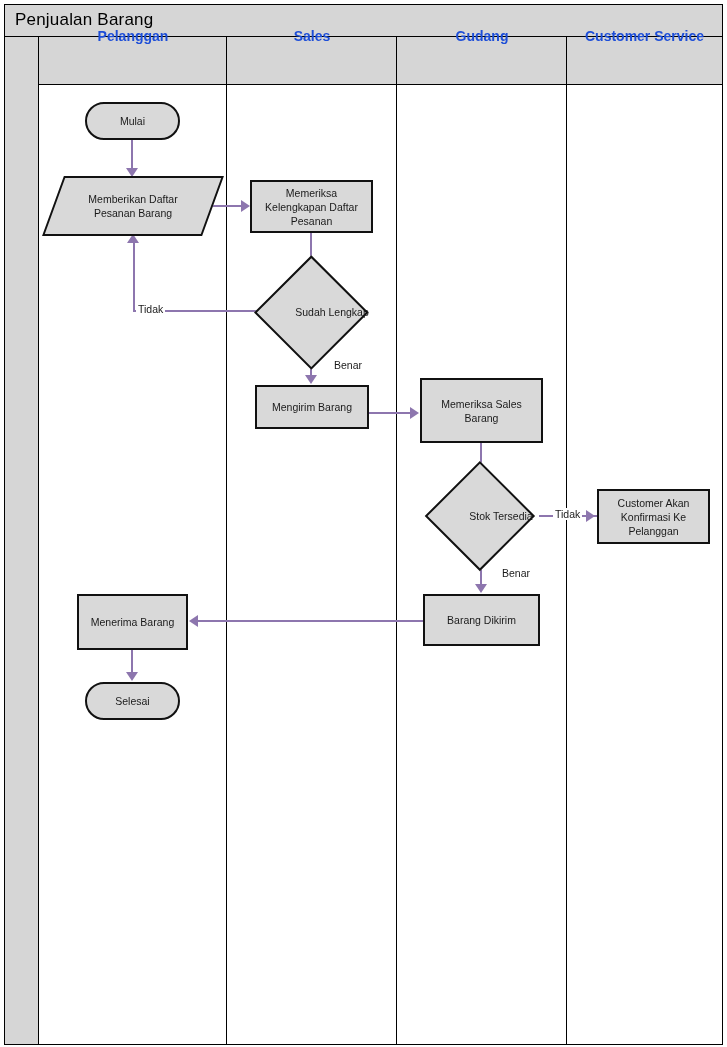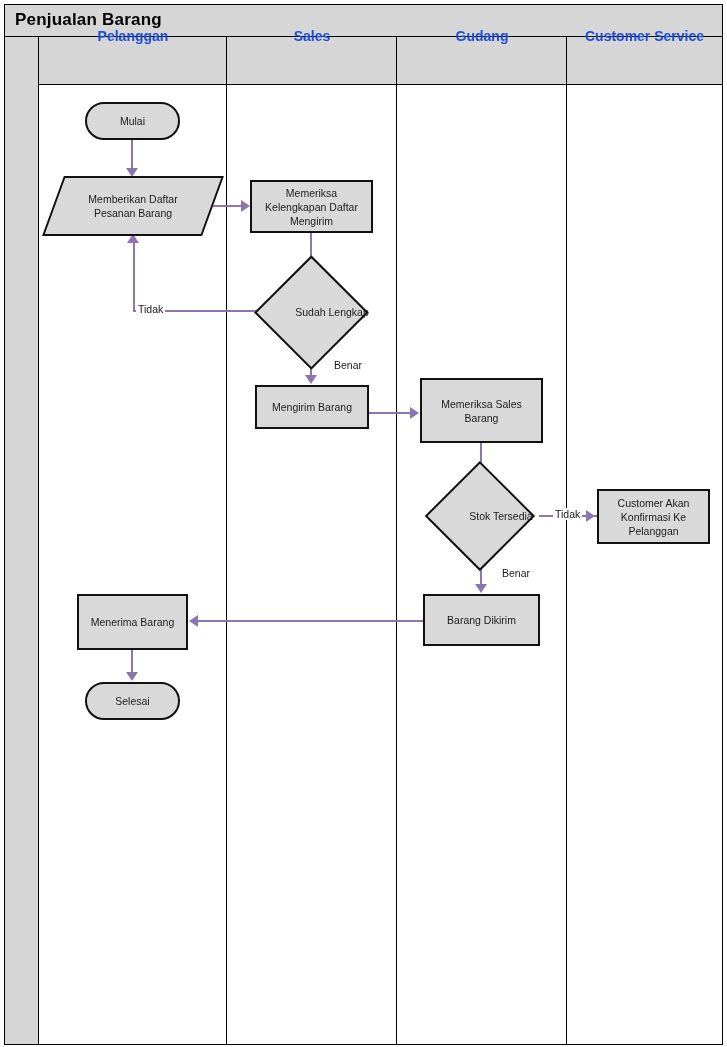--- a/index.html
+++ b/index.html
@@ -41,21 +41,21 @@
     height: 32px;
     background: #d6d6d6;
     border-bottom: 1px solid #000000;
     box-sizing: border-box;
   }
   .title-text {
     position: absolute;
     left: 10px;
     top: 5px;
     font-size: 17px;
-    font-weight: bold;
+    font-weight: normal;
     color: #000000;
     letter-spacing: 0.2px;
     white-space: nowrap;
   }
 
   
   .spine {
     position: absolute;
     left: 5px;
     top: 37px;
@@ -282,21 +282,21 @@
 
   <div class="node process" style="left:77px; top:594px; width:111px; height:56px;text-align:right;">
     <span>Menerima Barang</span>
   </div>
 
   <div class="node terminator" style="left:85px; top:682px; width:95px; height:38px;">
     <span>Selesai</span>
   </div>
 
   <div class="node process" style="left:250px; top:180px; width:123px; height:53px;">
-    <span style="max-width:118px;">Memeriksa Kelengkapan Daftar Mengirim</span>
+    <span style="max-width:118px;">Memeriksa Kelengkapan Daftar Pesanan</span>
   </div>
 
   <div class="node decision" style="left:254px; top:255px; width:114px; height:114px;">
     <div class="dia-shape"></div>
     <span class="dia-label">Sudah Lengkap</span>
   </div>
 
   <div class="node process" style="left:255px; top:385px; width:114px; height:44px;">
     <span>Mengirim Barang</span>
   </div>

